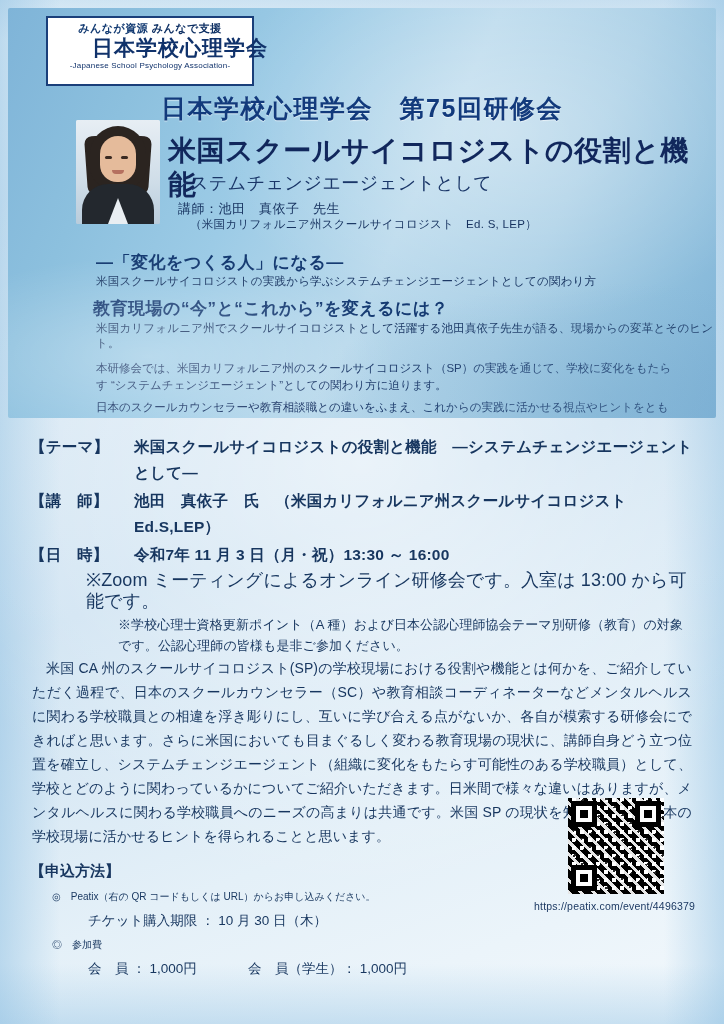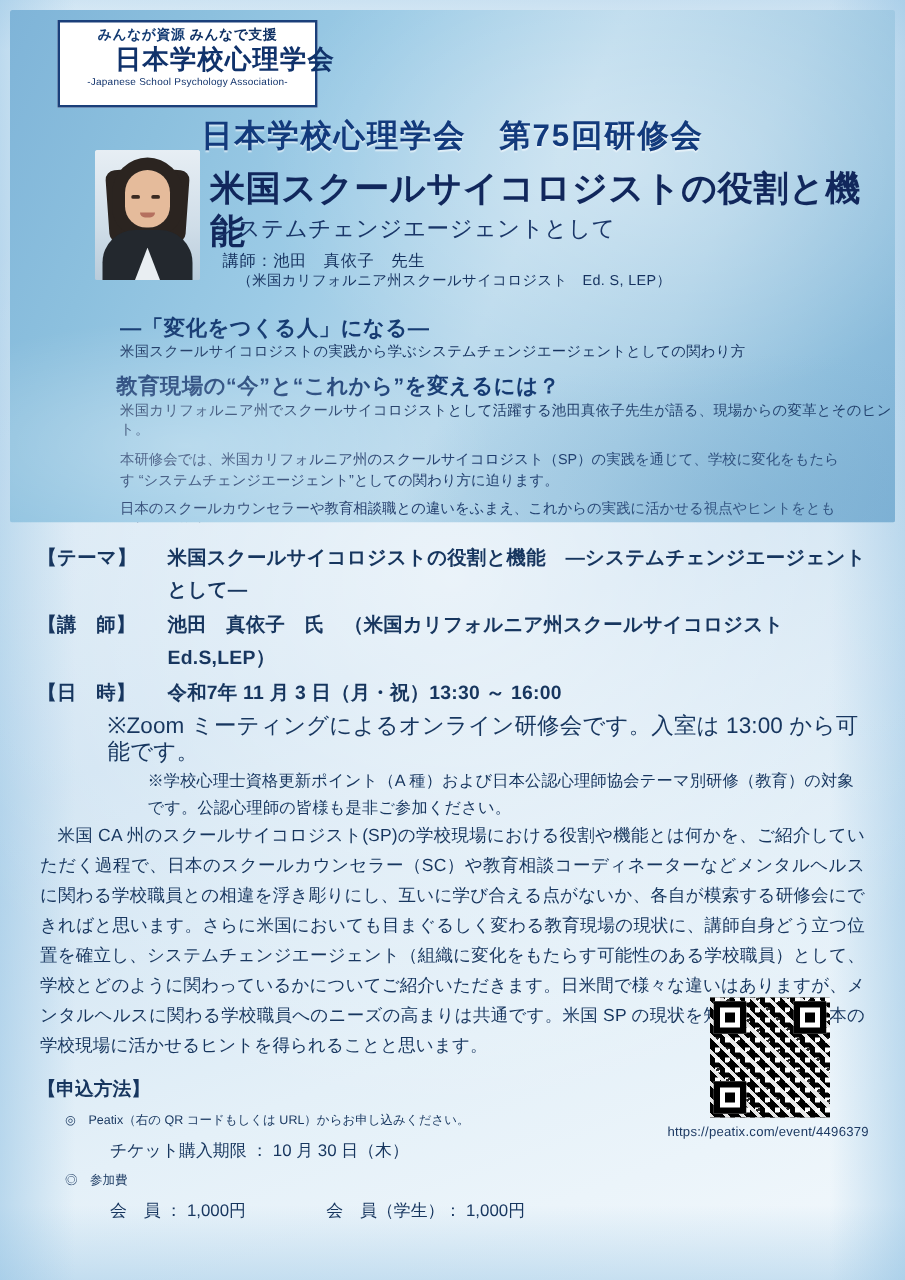--- a/index.html
+++ b/index.html
@@ -359,21 +359,21 @@
   .sub-ind {
     font-size: 13.5px;
     line-height: 24px;
     margin-left: 58px;
   }
   .fee-grid {
     margin-left: 58px;
     font-size: 13.5px;
     line-height: 24px;
   }
-  .fee-grid .r { display: flex; gap: 13px; }
+  .fee-grid .r { display: flex; }
   .fee-grid .c1 { width: 160px; }
   .fee-grid .c2 { width: 200px; }
 
   
   .qr-wrap {
     position: absolute;
     right: 26px;
     top: 790px;
     width: 164px;
     text-align: left;

